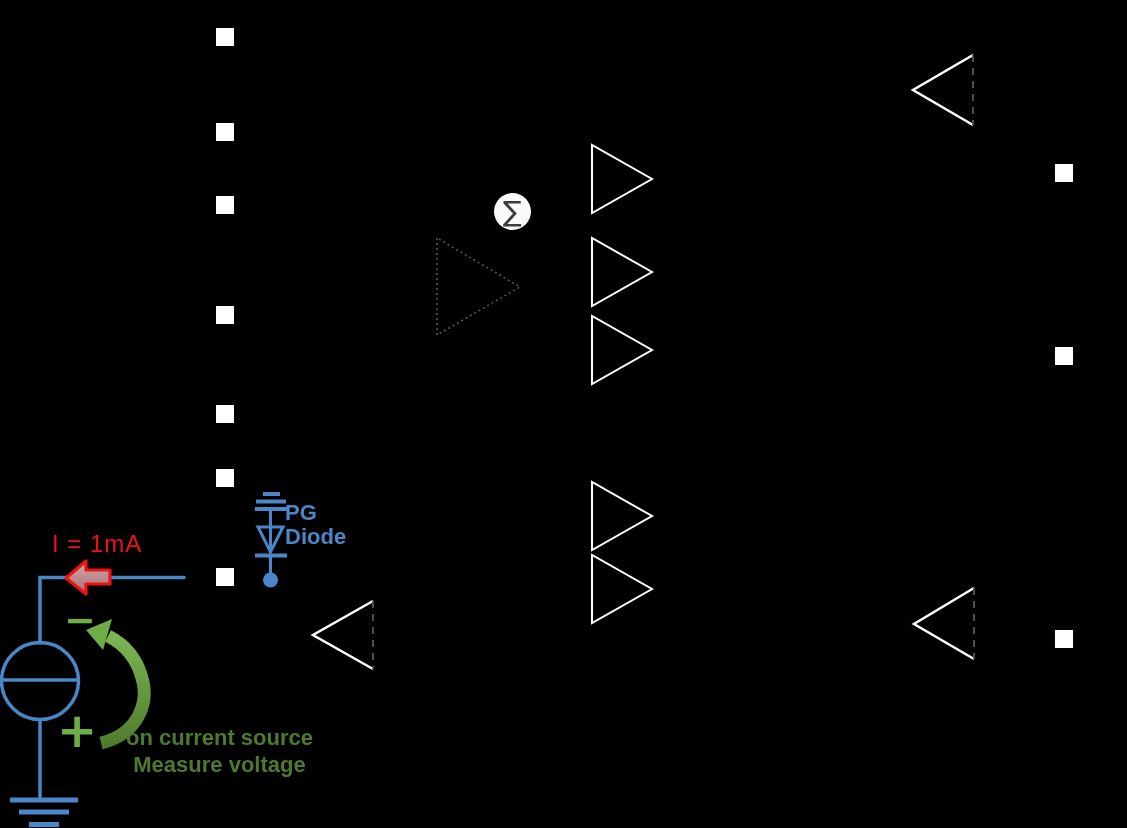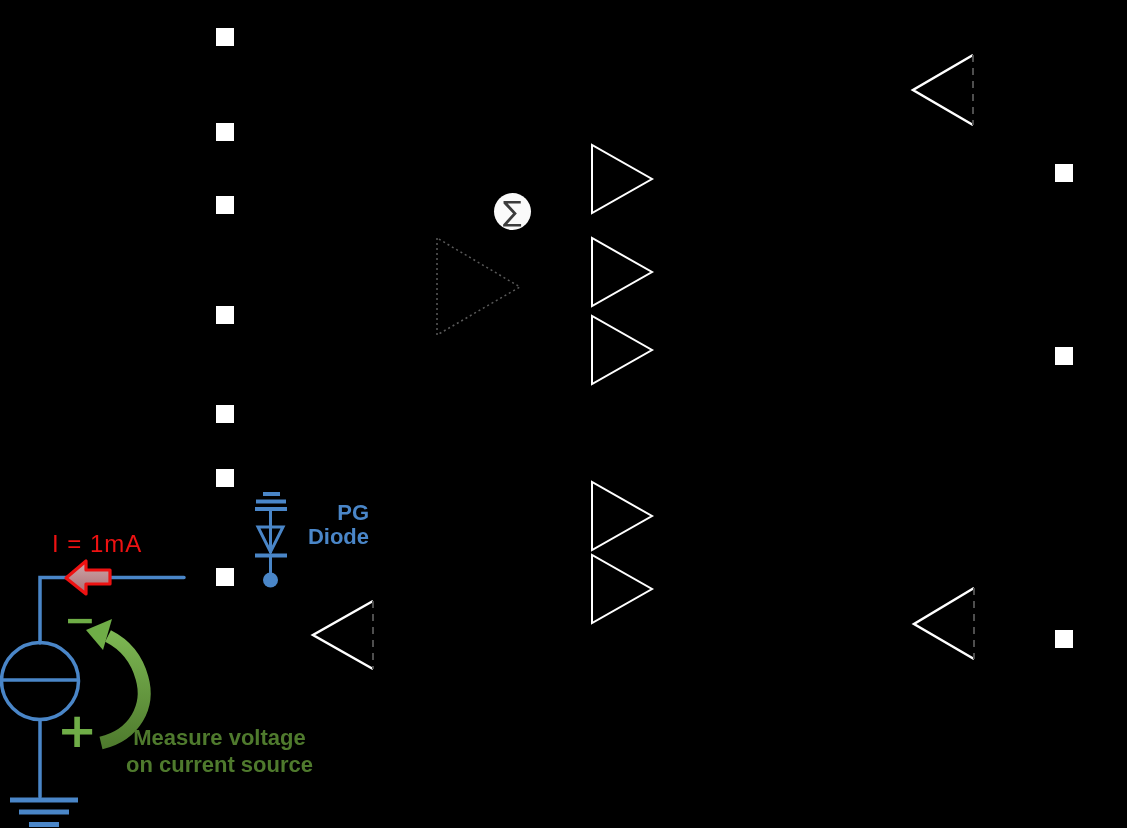--- a/index.html
+++ b/index.html
@@ -20,21 +20,21 @@
   .label{position:absolute;white-space:nowrap;}
 
   .current-label{
     left:52px;top:530px;
     color:var(--current_red,#e11);
     font-size:24px;font-weight:normal;letter-spacing:1px;
   }
   .pg-label{
     left:285px;top:501px;width:84px;
     color:var(--wire_blue,#4a86c8);
-    font-size:22px;font-weight:bold;line-height:24px;text-align:right;
+    font-size:22px;font-weight:bold;line-height:24px;text-align:left;
   }
   .measure-note{
     left:112px;top:724px;width:215px;
     color:var(--note_green_dark,#4f7a2d);
     font-size:22px;font-weight:bold;line-height:27px;text-align:center;
   }
   .minus-sign{
     left:64px;top:598px;
     color:var(--polarity_green,#6fad47);
     font-size:38px;font-weight:bold;line-height:44px;
@@ -163,17 +163,17 @@
   <div class="label pg-label">
     <div>PG</div>
     <div>Diode</div>
   </div>
 
   <div class="label minus-sign">−</div>
 
   <div class="label plus-sign">+</div>
 
   <div class="label measure-note">
+    <div>on current source</div>
     <div>Measure voltage</div>
-    <div>on current source</div>
   </div>
 
 </div>
 
 </body></html>

